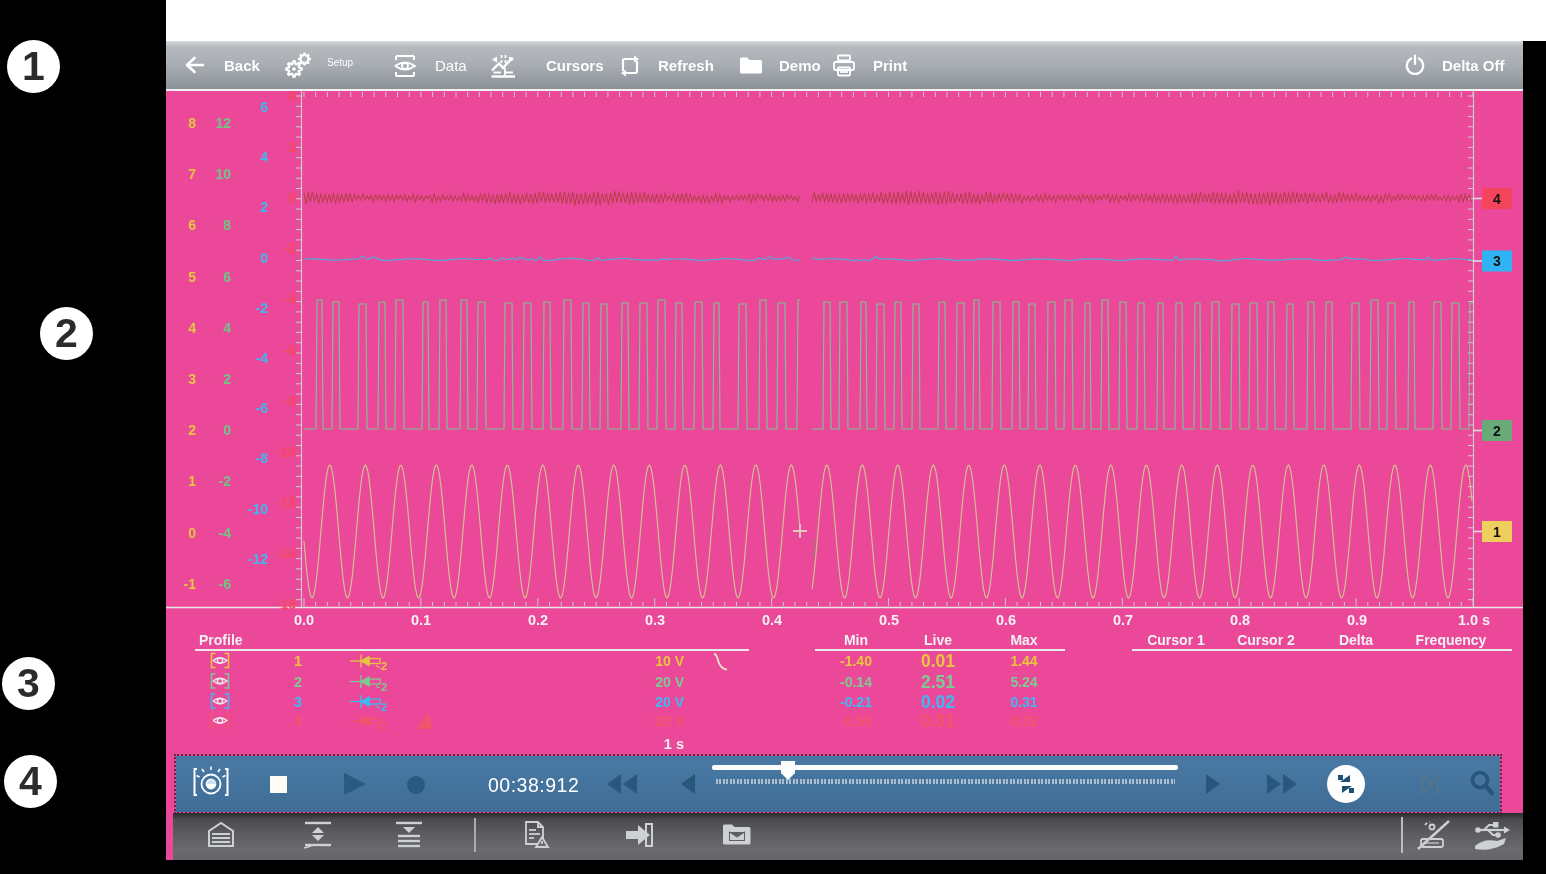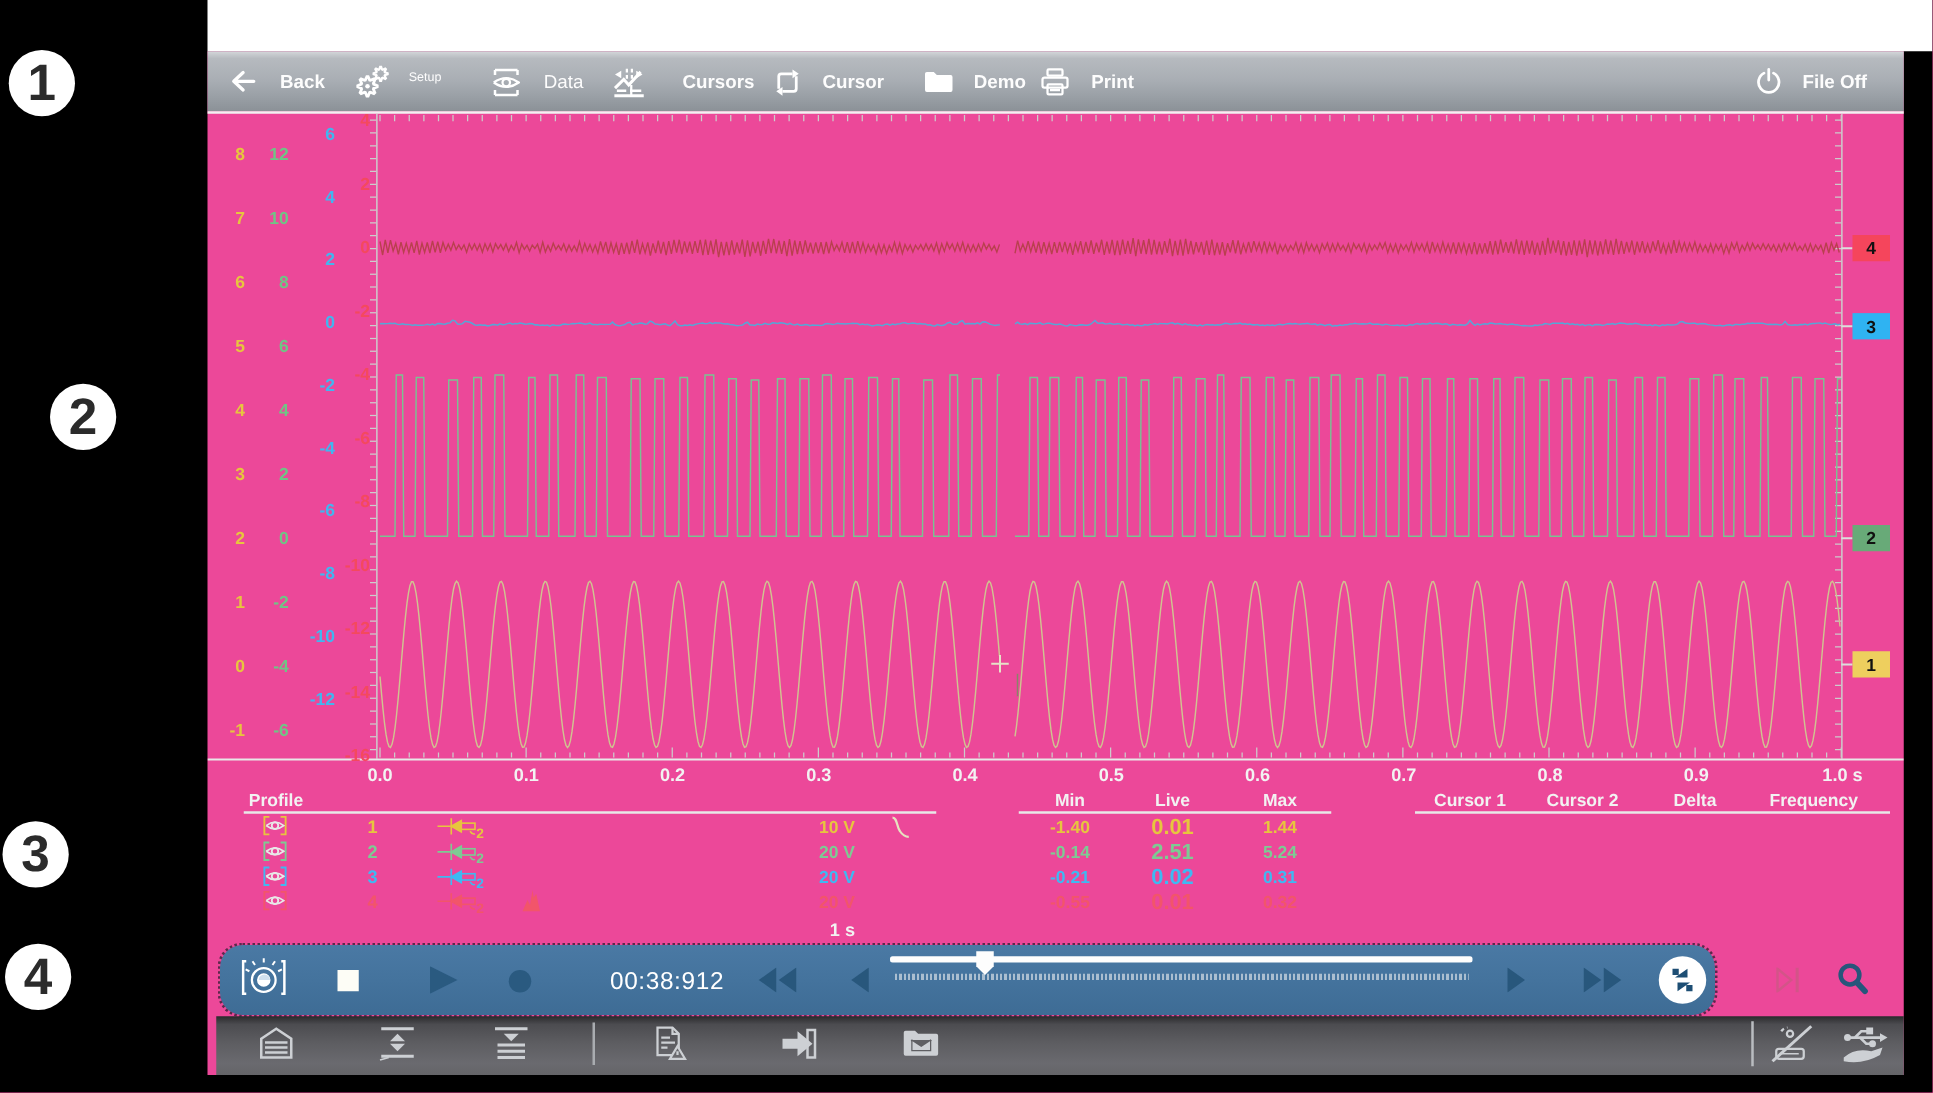--- a/index.html
+++ b/index.html
@@ -3,23 +3,23 @@
 * { margin:0; padding:0; box-sizing:border-box; }
 body { width:1546px; height:874px; background:#000; position:relative; overflow:hidden;
        font-family:"Liberation Sans", sans-serif; }
 .circle { position:absolute; width:53px; height:53px; border-radius:50%; background:#ffffff;
   color:#2b2b2b; font-size:41px; font-weight:bold; text-align:center; line-height:52px; }
 #topwhite { position:absolute; left:166px; top:0; width:1380px; height:41px; background:#ffffff; }
 #app { position:absolute; left:166px; top:41px; width:1357px; height:819px; background:#ec4899; }
 #toolbar { position:absolute; left:0; top:0; width:1357px; height:50px;
   background:linear-gradient(180deg,#d4d7da 0,#b6babf 12%,#a9aeb4 48%,#9aa0a6 75%,#8b9197 100%);
   border-bottom:2px solid #f2f2f2; }
-#bluebar { position:absolute; left:10px; top:715px; width:1196px; height:56px;
+#bluebar { position:absolute; left:10px; top:715px; width:1324px; height:56px;
   background:linear-gradient(180deg,#4a79a4 0,#44739d 50%,#3e6c95 100%);
-  outline:2px dotted rgba(15,25,35,.65);border-radius:18px; }
+  outline:2px dotted rgba(15,25,35,.65); }
 #botbar { position:absolute; left:7px; top:772px; width:1350px; height:47px;
   background:linear-gradient(180deg,#2a2a2c 0,#4c4c50 14%,#5d5d61 45%,#6a6a6f 80%,#646468 100%); }
 </style></head>
 <body>
 <div id="topwhite"></div>
 <div id="app">
   <div id="toolbar">
       <svg width="20" height="18" style="position:absolute;left:19px;top:15px">
 <path d="M2,9 H18 M2,9 L9.5,2 M2,9 L9.5,16" stroke="#ffffff" stroke-width="2.6" fill="none" stroke-linecap="round"></path>
       </svg>
@@ -54,41 +54,41 @@
       </svg>
       <span style="position:absolute;left:380px;top:16px;font-size:15px;font-weight:bold;color:#fdfdfd">Cursors</span>
       <svg width="24" height="24" style="position:absolute;left:452px;top:13px">
 <g stroke="#ffffff" fill="#ffffff" stroke-width="2.2">
 <path d="M5,17 V7 a2,2 0 0 1 2,-2 H16" fill="none"></path>
 <path d="M19,7 V17 a2,2 0 0 1 -2,2 H8" fill="none"></path>
 <path d="M16,1.5 L21,5 L16,8.5 Z" stroke="none"></path>
 <path d="M8,15.5 L3,19 L8,22.5 Z" stroke="none"></path>
 </g>
       </svg>
-      <span style="position:absolute;left:492px;top:16px;font-size:15px;font-weight:bold;color:#fdfdfd">Cursor</span>
+      <span style="position:absolute;left:492px;top:16px;font-size:15px;font-weight:bold;color:#fdfdfd">Refresh</span>
       <svg width="24" height="22" style="position:absolute;left:573px;top:14px">
 <path d="M1,4 a1.5,1.5 0 0 1 1.5,-1.5 H8 l2.5,2.5 H21.5 a1.5,1.5 0 0 1 1.5,1.5 V17 a1.5,1.5 0 0 1 -1.5,1.5 H2.5 A1.5,1.5 0 0 1 1,17 Z" fill="#ffffff"></path>
       </svg>
       <span style="position:absolute;left:613px;top:16px;font-size:15px;font-weight:bold;color:#fdfdfd">Demo</span>
       <svg width="24" height="24" style="position:absolute;left:666px;top:13px">
 <g stroke="#ffffff" fill="none" stroke-width="1.8">
 <rect x="6" y="1.5" width="12" height="5" rx="1"></rect>
 <rect x="2" y="8" width="20" height="8" rx="1.5"></rect>
 <rect x="6" y="13.5" width="12" height="8" rx="1"></rect>
 <line x1="8" y1="18" x2="16" y2="18"></line>
 </g>
       </svg>
       <span style="position:absolute;left:707px;top:16px;font-size:15px;font-weight:bold;color:#fdfdfd">Print</span>
       <svg width="24" height="24" style="position:absolute;left:1237px;top:13px">
 <g stroke="#ffffff" fill="none" stroke-width="2.2" stroke-linecap="round">
 <path d="M8.2,4.5 a8.2,8.2 0 1 0 7.6,0"></path>
 <line x1="12" y1="1.5" x2="12" y2="10"></line>
 </g>
       </svg>
-      <span style="position:absolute;left:1276px;top:16px;font-size:15px;font-weight:bold;color:#fdfdfd">File Off</span>
+      <span style="position:absolute;left:1276px;top:16px;font-size:15px;font-weight:bold;color:#fdfdfd">Delta Off</span>
     </div>
   <svg width="1357" height="664" style="position:absolute;left:0;top:50px" font-family="Liberation Sans, sans-serif">
 <line x1="135.5" y1="0" x2="135.5" y2="516" stroke="#cccccc" stroke-width="1.2"></line>
 <line x1="1307.5" y1="0" x2="1307.5" y2="516" stroke="#cccccc" stroke-width="1.2"></line>
 <g stroke="#cccccc" stroke-width="1">
         <line x1="138.0" y1="1" x2="138.0" y2="6"></line>
         <line x1="149.7" y1="1" x2="149.7" y2="6"></line>
         <line x1="161.4" y1="1" x2="161.4" y2="6"></line>
         <line x1="173.1" y1="1" x2="173.1" y2="6"></line>
         <line x1="184.8" y1="1" x2="184.8" y2="6"></line>

